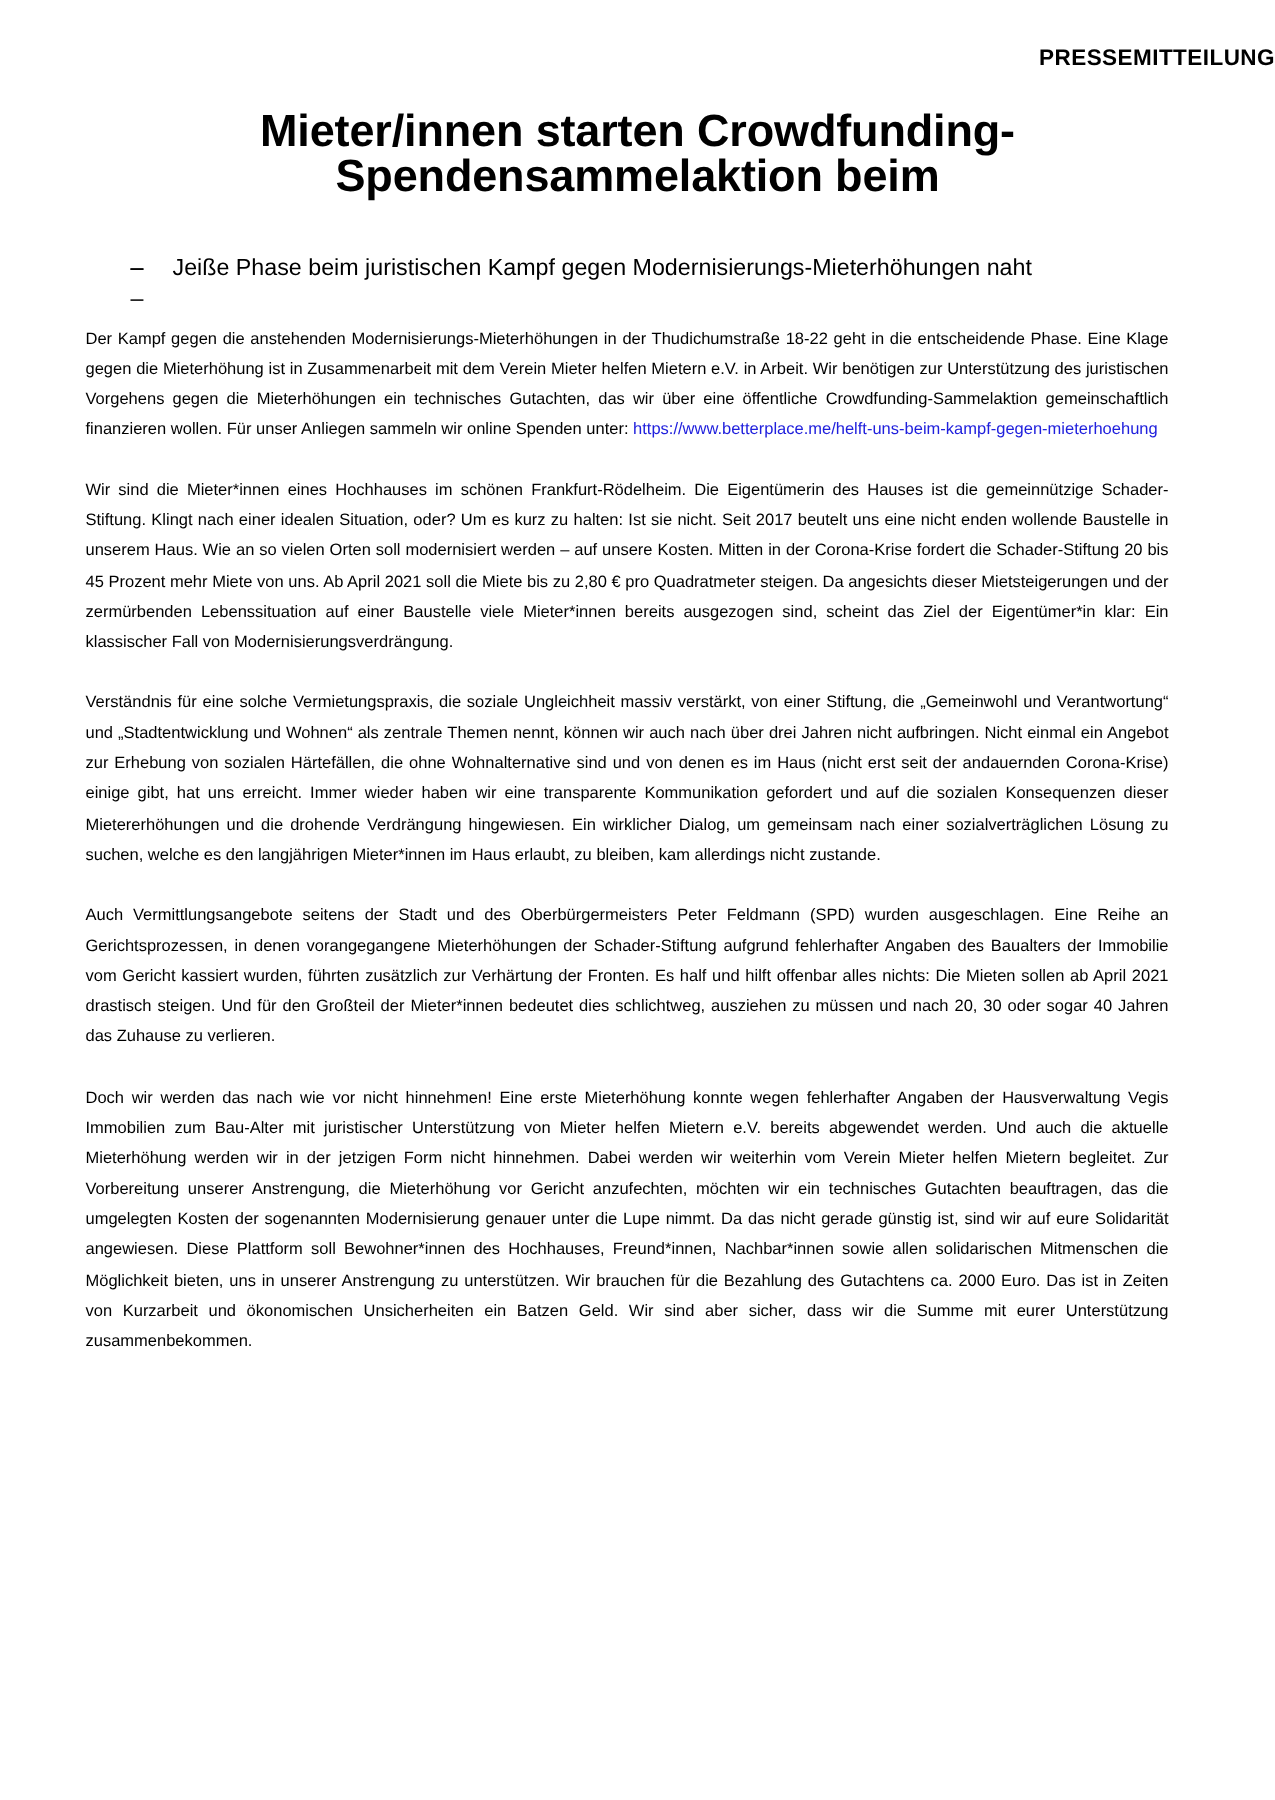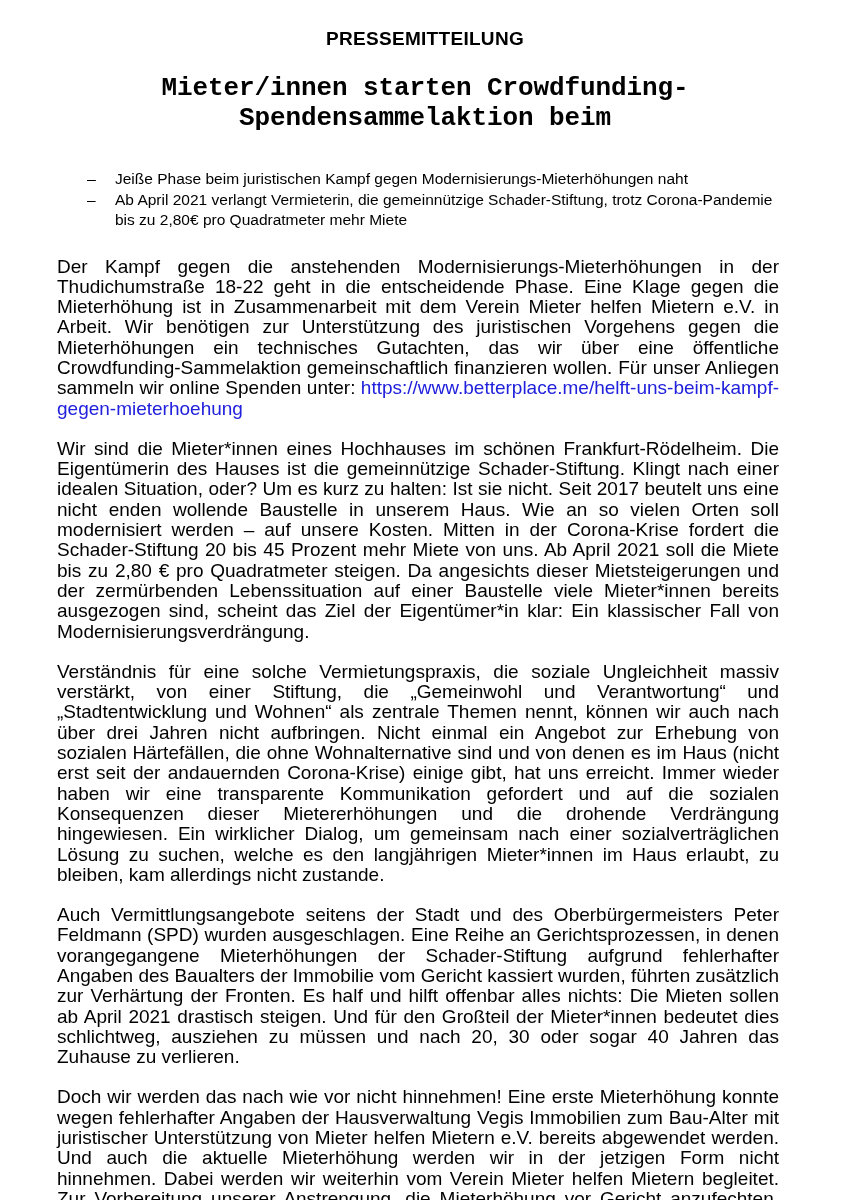--- a/index.html
+++ b/index.html
@@ -15,35 +15,34 @@
     overflow: hidden;
   }
   .page {
     position: relative;
     width: 850px;
     height: 1200px;
     box-sizing: border-box;
     padding: 0;
   }
   .kicker {
-    text-align: center;
-    font-size: 19px;
+    text-align: right;
+    font-size: 15px;
     font-weight: bold;
     letter-spacing: 0.3px;
     margin: 30px 0 0 0;
     line-height: 18px;
   }
   .headline {
     text-align: center;
-    font-size: 26px;
+    font-size: 30px;
     font-weight: bold;
     line-height: 30px;
     margin: 25px 57px 0 57px;
     letter-spacing: -0.1px;
-    font-family: Liberation Mono, monospace;
   }
   .bullets {
     margin: 36px 0 0 0;
     padding: 0;
     list-style: none;
   }
   .bullets li {
     position: relative;
     font-size: 15.5px;
     line-height: 20.5px;
@@ -53,21 +52,21 @@
   }
   .bullets li .dash {
     position: absolute;
     left: 0;
     top: 0;
   }
   .body-block {
     margin: 0 55px 0 57px;
   }
   p.para {
-    font-size: 19px;
+    font-size: 11px;
     line-height: 20.3px;
     text-align: justify;
     text-justify: inter-word;
     margin: 20px 16px 0 0;
   }
   p.para.first {
     margin-top: 26px;
   }
   b, .bold { font-weight: normal; }
   a.link {
@@ -90,21 +89,20 @@
   <ul class="bullets">
     <li>
       <span class="dash">–</span>
     </li>
     <li>
       <span class="dash">–</span>
       <span>Jeiße Phase beim juristischen Kampf gegen Modernisierungs-Mieterhöhungen naht</span>
     </li>
     <li>
       <span class="dash">–</span>
-      <span>Ab April 2021 verlangt Vermieterin, die gemeinnützige Schader-Stiftung, trotz Corona-Pandemie bis zu 2,80€ pro Quadratmeter mehr Miete</span>
     </li>
   </ul>
 
   <div class="body-block">
 
     <p class="para first">
       <span>Der Kampf gegen die anstehenden Modernisierungs-Mieterhöhungen in der Thudichumstraße 18-22 geht in die entscheidende Phase. Eine Klage gegen die Mieterhöhung ist in Zusammenarbeit mit dem Verein Mieter helfen Mietern e.V. in Arbeit. Wir benötigen zur Unterstützung des juristischen Vorgehens gegen die Mieterhöhungen ein technisches Gutachten, das wir über eine öffentliche Crowdfunding-Sammelaktion gemeinschaftlich finanzieren wollen. Für unser Anliegen sammeln wir online Spenden unter: </span><a class="link" href="#">https://www.betterplace.me/helft-uns-beim-kampf-gegen-mieterhoehung</a>
     </p>
 
     <p class="para">

